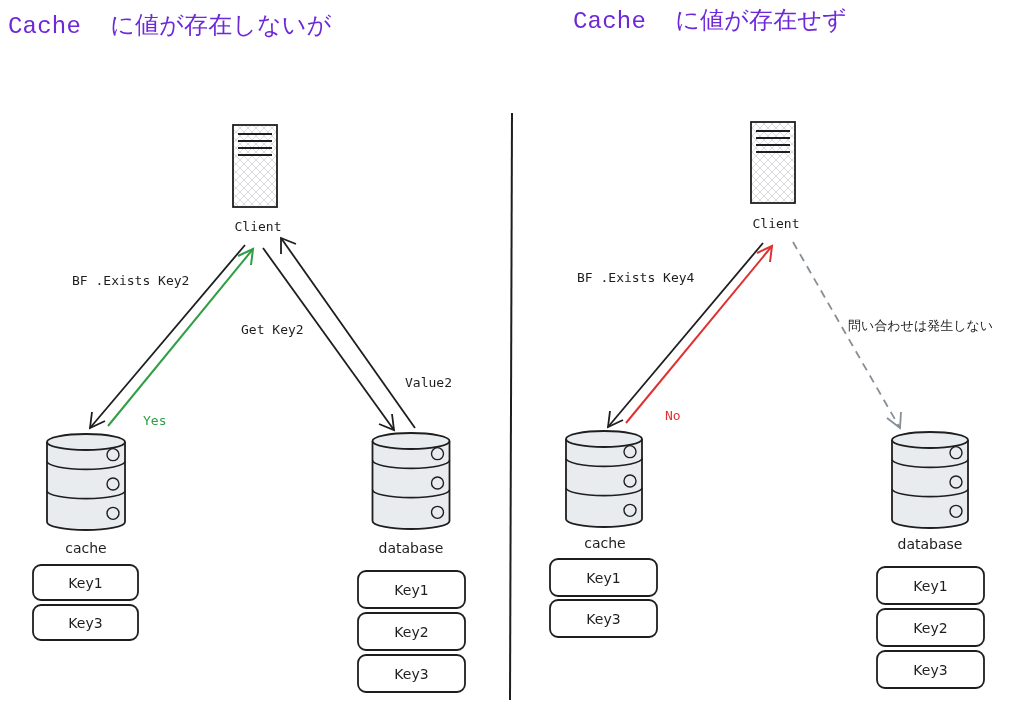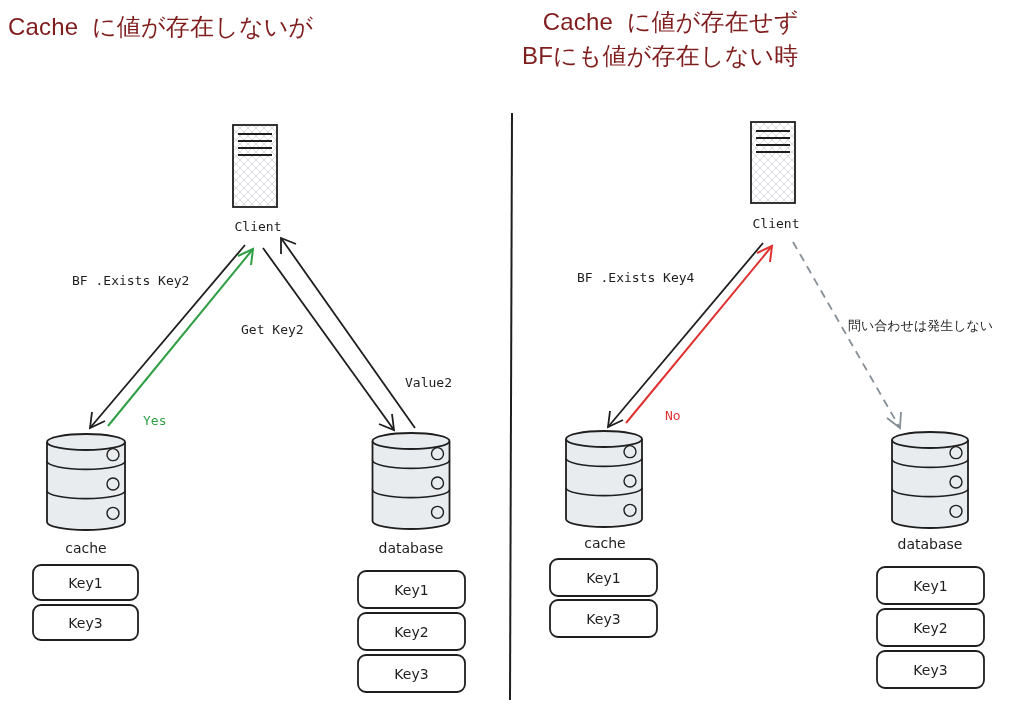--- a/index.html
+++ b/index.html
@@ -1,33 +1,33 @@
 <!DOCTYPE html>
 <html><head>
 <meta charset="utf-8">
 <style>
   html, body { margin: 0; padding: 0; background: #ffffff; }
   body { width: 1024px; height: 707px; position: relative; overflow: hidden;
          font-family: "DejaVu Sans", sans-serif; color: #1e1e1e; }
-  .title { position: absolute; font-family: Liberation Sans, sans-serif; font-size: 24px;
-           line-height: 34px; color: #7f1d1d; white-space: pre; letter-spacing: 0.2px; text-align: right; }
+  .title { position: absolute; font-family: Liberation Mono, monospace; font-size: 24px;
+           line-height: 34px; color: #6d28d9; white-space: pre; letter-spacing: 0.2px; }
   #title-left { left: 8px; top: 10px; }
-  #title-right { left: 522px; top: 5px; }
+  #title-right { left: 573px; top: 5px; }
   svg#diagram { position: absolute; left: 0; top: 0; }
   .mono { font-family: "DejaVu Sans Mono", monospace; font-size: 13px; fill: #1e1e1e; }
   .hand { font-family: "DejaVu Sans", sans-serif; font-size: 14px; fill: #1e1e1e; }
   .keytext { font-family: "DejaVu Sans", sans-serif; font-size: 14px; fill: #1e1e1e; }
   .green { fill: #2f9e44; }
   .red { fill: #e03131; }
 </style>
 </head>
 <body>
 
 <div class="title" id="title-left"><span>Cache  に値が存在しないが</span><br></div>
-<div class="title" id="title-right"><span>Cache  に値が存在せず</span><br><span>BFにも値が存在しない時</span></div>
+<div class="title" id="title-right"><span>Cache  に値が存在せず</span><br></div>
 
 <svg id="diagram" width="1024" height="707" viewBox="0 0 1024 707" xmlns="http://www.w3.org/2000/svg">
   <defs>
     <pattern id="hatch" width="8" height="8" patternUnits="userSpaceOnUse">
       <path d="M0 0 L8 8 M8 0 L0 8" stroke="#c8ccd0" stroke-width="0.7"></path>
     </pattern>
   </defs>
 
   <line x1="512" y1="113" x2="510" y2="700" stroke="#1e1e1e" stroke-width="2"></line>
 

